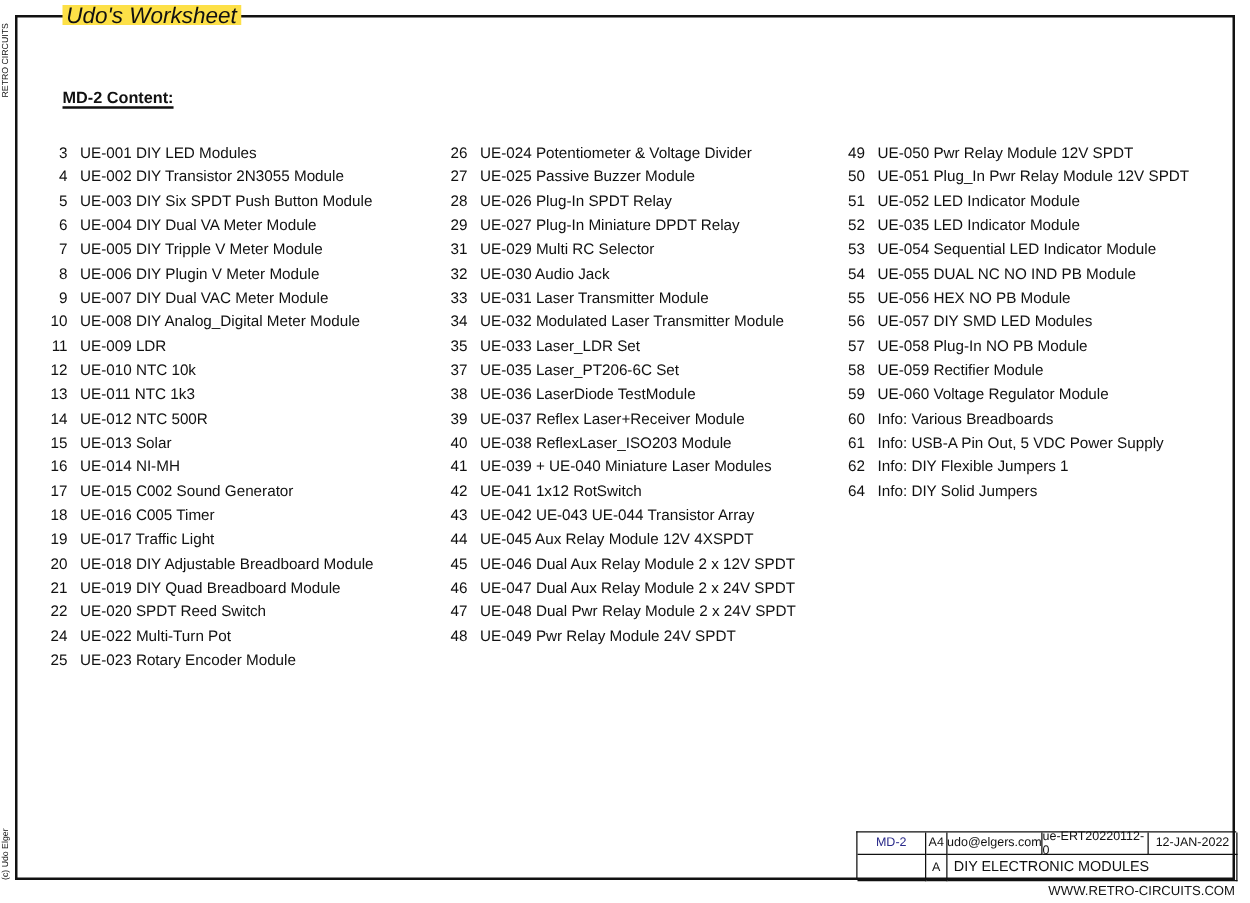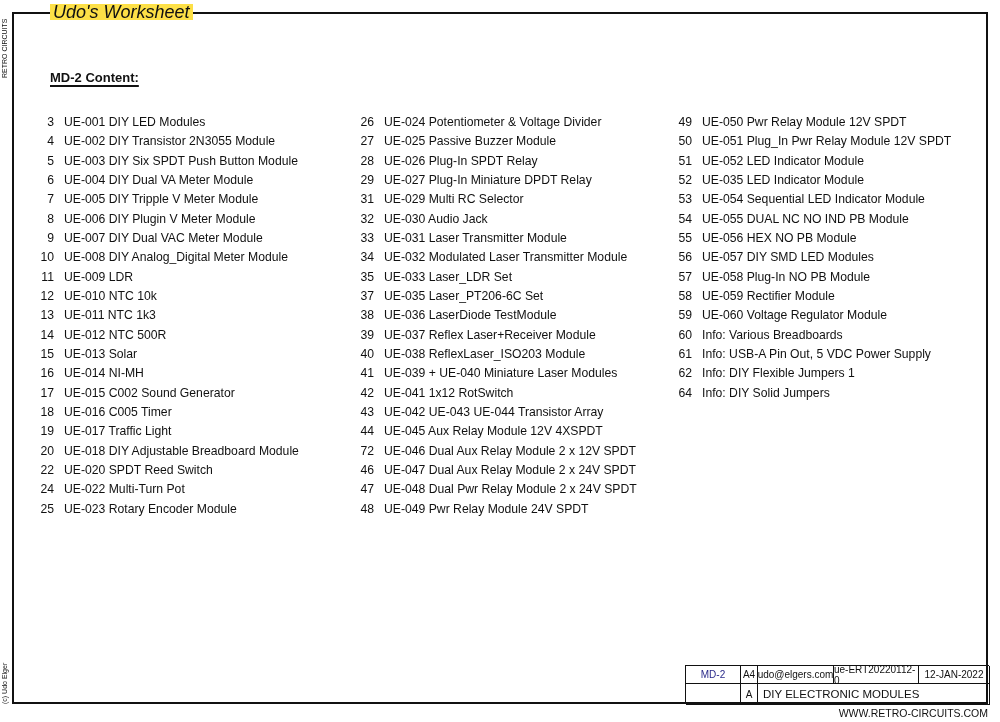--- a/index.html
+++ b/index.html
@@ -128,20 +128,24 @@
     </li>
     <li class="row">
       <span class="num">19</span>
       <span class="title">UE-017 Traffic Light</span>
     </li>
     <li class="row">
       <span class="num">20</span>
       <span class="title">UE-018 DIY Adjustable Breadboard Module</span>
     </li>
     <li class="row">
+      <span class="num">21</span>
+      <span class="title">UE-019 DIY Quad Breadboard Module</span>
+    </li>
+    <li class="row">
       <span class="num">22</span>
       <span class="title">UE-020 SPDT Reed Switch</span>
     </li>
     <li class="row">
       <span class="num">24</span>
       <span class="title">UE-022 Multi-Turn Pot</span>
     </li>
     <li class="row">
       <span class="num">25</span>
       <span class="title">UE-023 Rotary Encoder Module</span>
@@ -210,21 +214,21 @@
     </li>
     <li class="row">
       <span class="num">43</span>
       <span class="title">UE-042 UE-043 UE-044 Transistor Array</span>
     </li>
     <li class="row">
       <span class="num">44</span>
       <span class="title">UE-045 Aux Relay Module 12V 4XSPDT</span>
     </li>
     <li class="row">
-      <span class="num">72</span>
+      <span class="num">45</span>
       <span class="title">UE-046 Dual Aux Relay Module 2 x 12V SPDT</span>
     </li>
     <li class="row">
       <span class="num">46</span>
       <span class="title">UE-047 Dual Aux Relay Module 2 x 24V SPDT</span>
     </li>
     <li class="row">
       <span class="num">47</span>
       <span class="title">UE-048 Dual Pwr Relay Module 2 x 24V SPDT</span>
     </li>

